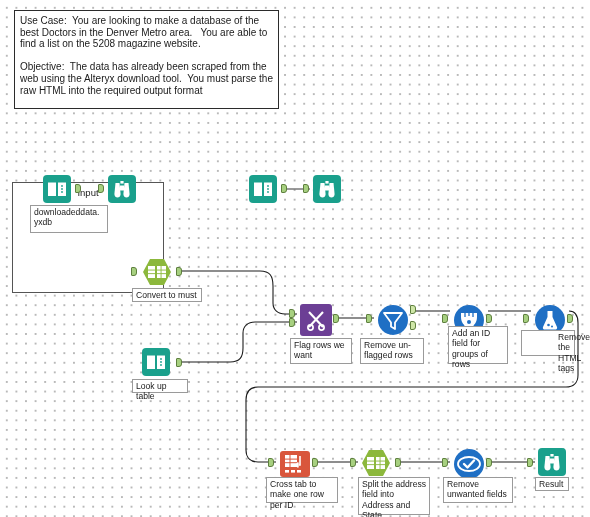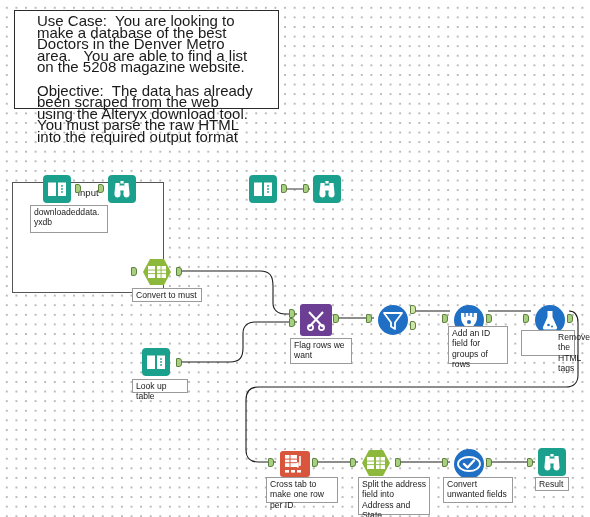--- a/index.html
+++ b/index.html
@@ -14,22 +14,22 @@
     background-image:radial-gradient(#b9b9b9 0.7px, transparent 0.8px);
     background-size:9.6px 9.6px;
     background-position:2px 3px;
   }
   
   .comment-box{
     position:absolute;
     background:#ffffff;
     border:1px solid #2b2b2b;
     box-sizing:border-box;
-    padding:4px 22px;
-    font-size:15px;
+    padding:4px 5px;
+    font-size:10px;
     line-height:11.6px;
     color:#1a1a1a;
     white-space:pre-wrap;
   }
   
   .container{
     position:absolute;
     background:#ffffff;
     border:1px solid #555;
     box-sizing:border-box;
@@ -222,20 +222,21 @@
       <svg width="32" height="32" viewBox="0 0 32 32">
         <circle cx="16" cy="16" r="15" fill="#1f6fc4"></circle>
         <path d="M7 9 L25 9 L18 18.5 L18 25 L14 22.5 L14 18.5 Z" fill="none" stroke="#ffffff" stroke-width="1.8" stroke-linejoin="round"></path>
         <path d="M7 9 L25 9" stroke="#ffffff" stroke-width="2"></path>
       </svg>
     </span>
     <span class="anchor in" style="left:-8px;top:13px;"></span>
     <span class="anchor out t" style="right:-8px;top:4px;"></span>
     <span class="anchor out f" style="right:-8px;top:20px;"></span>
   </div>
+  <div class="node-label" style="left:360px;top:338px;width:64px;height:26px;">Remove un-flagged rows</div>
 
   <div class="tool" style="left:450px;top:301px;">
     <span class="glyph">
       <svg width="32" height="32" viewBox="0 0 32 32">
         <circle cx="16" cy="16" r="15" fill="#1f6fc4"></circle>
         <path d="M8 9 L24 9 L24 13 C24 20 20 20 20 24 L12 24 C12 20 8 20 8 13 Z" fill="#ffffff"></path>
         <path d="M12 9 L12 13 M16 9 L16 12 M20 9 L20 13" stroke="#1f6fc4" stroke-width="1.3"></path>
         <circle cx="16" cy="18" r="2" fill="#1f6fc4"></circle>
       </svg>
     </span>
@@ -299,21 +300,21 @@
     <span class="glyph">
       <svg width="32" height="32" viewBox="0 0 32 32">
         <circle cx="16" cy="16" r="15" fill="#1f6fc4"></circle>
         <ellipse cx="16" cy="16" rx="11" ry="7" fill="none" stroke="#ffffff" stroke-width="1.8"></ellipse>
         <path d="M11 16 L14.5 19.5 L21 12.5" stroke="#ffffff" stroke-width="2.4" fill="none" stroke-linecap="round" stroke-linejoin="round"></path>
       </svg>
     </span>
     <span class="anchor in" style="left:-8px;top:13px;"></span>
     <span class="anchor out" style="right:-8px;top:13px;"></span>
   </div>
-  <div class="node-label" style="left:443px;top:477px;width:70px;height:26px;">Convert unwanted fields</div>
+  <div class="node-label" style="left:443px;top:477px;width:70px;height:26px;">Remove unwanted fields</div>
 
   <div class="tool" style="left:535px;top:445px;">
     <span class="glyph">
       <svg width="28" height="28" viewBox="0 0 28 28">
         <rect x="0" y="0" width="28" height="28" rx="4" fill="#1aa08c"></rect>
         <path d="M7.5 8 L11.5 8 L12.6 19 C12.6 21.4 11.1 22.6 9.5 22.6 C7.9 22.6 6.4 21.4 6.4 19 Z" fill="#ffffff"></path>
         <path d="M16.5 8 L20.5 8 L21.6 19 C21.6 21.4 20.1 22.6 18.5 22.6 C16.9 22.6 15.4 21.4 15.4 19 Z" fill="#ffffff"></path>
         <rect x="12" y="10.5" width="4" height="5" fill="#ffffff"></rect>
         <rect x="12.4" y="6" width="3.2" height="2.6" fill="#ffffff"></rect>
       </svg>

